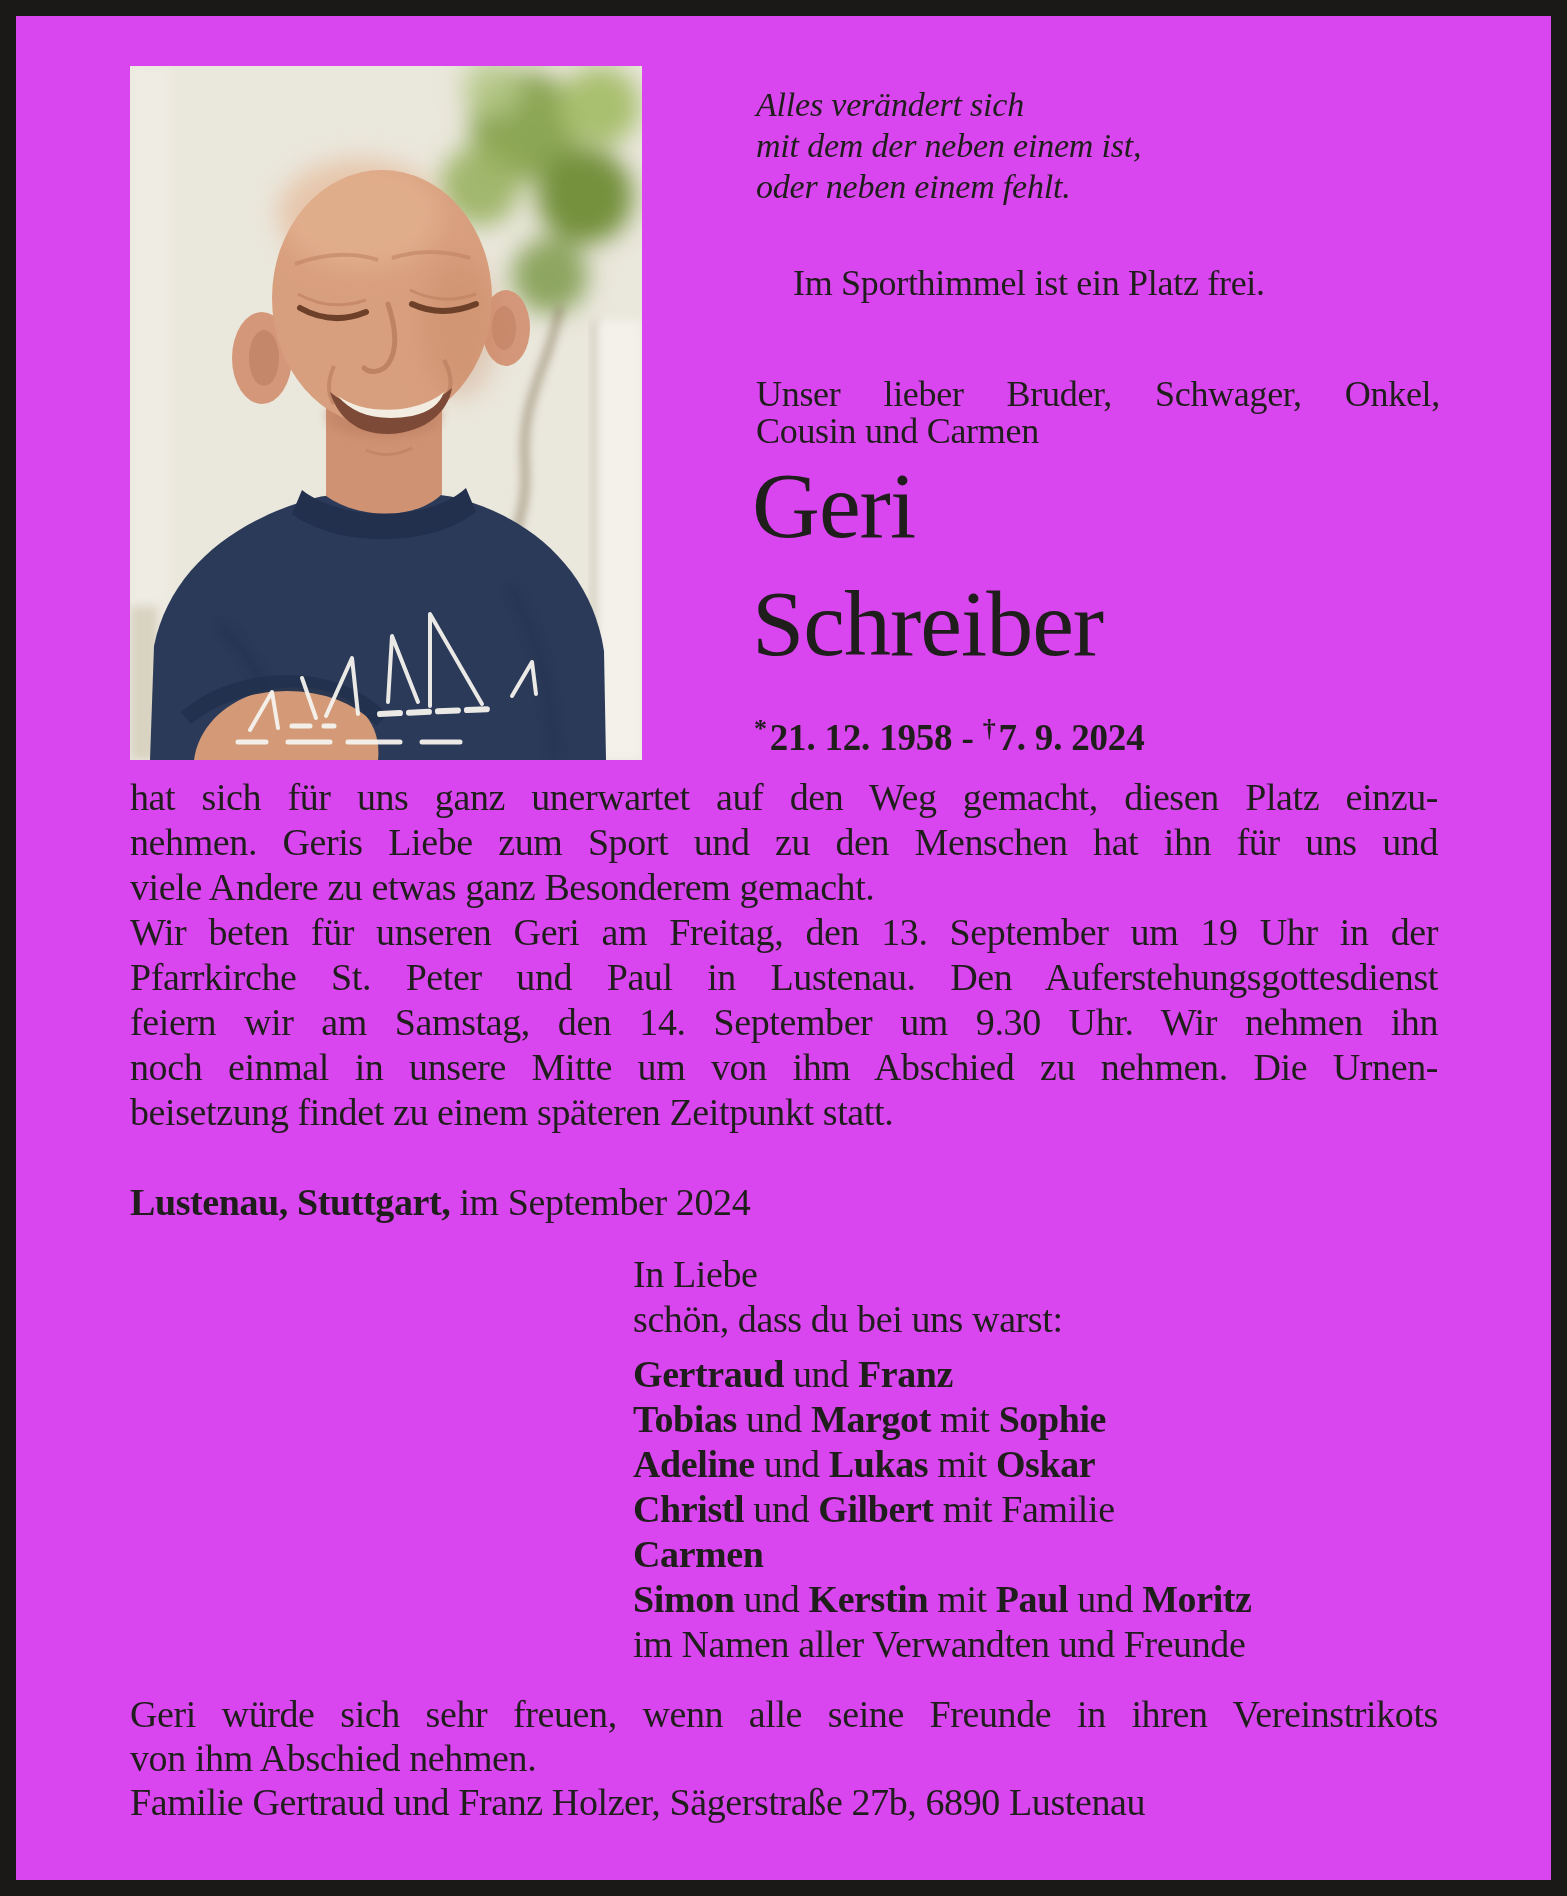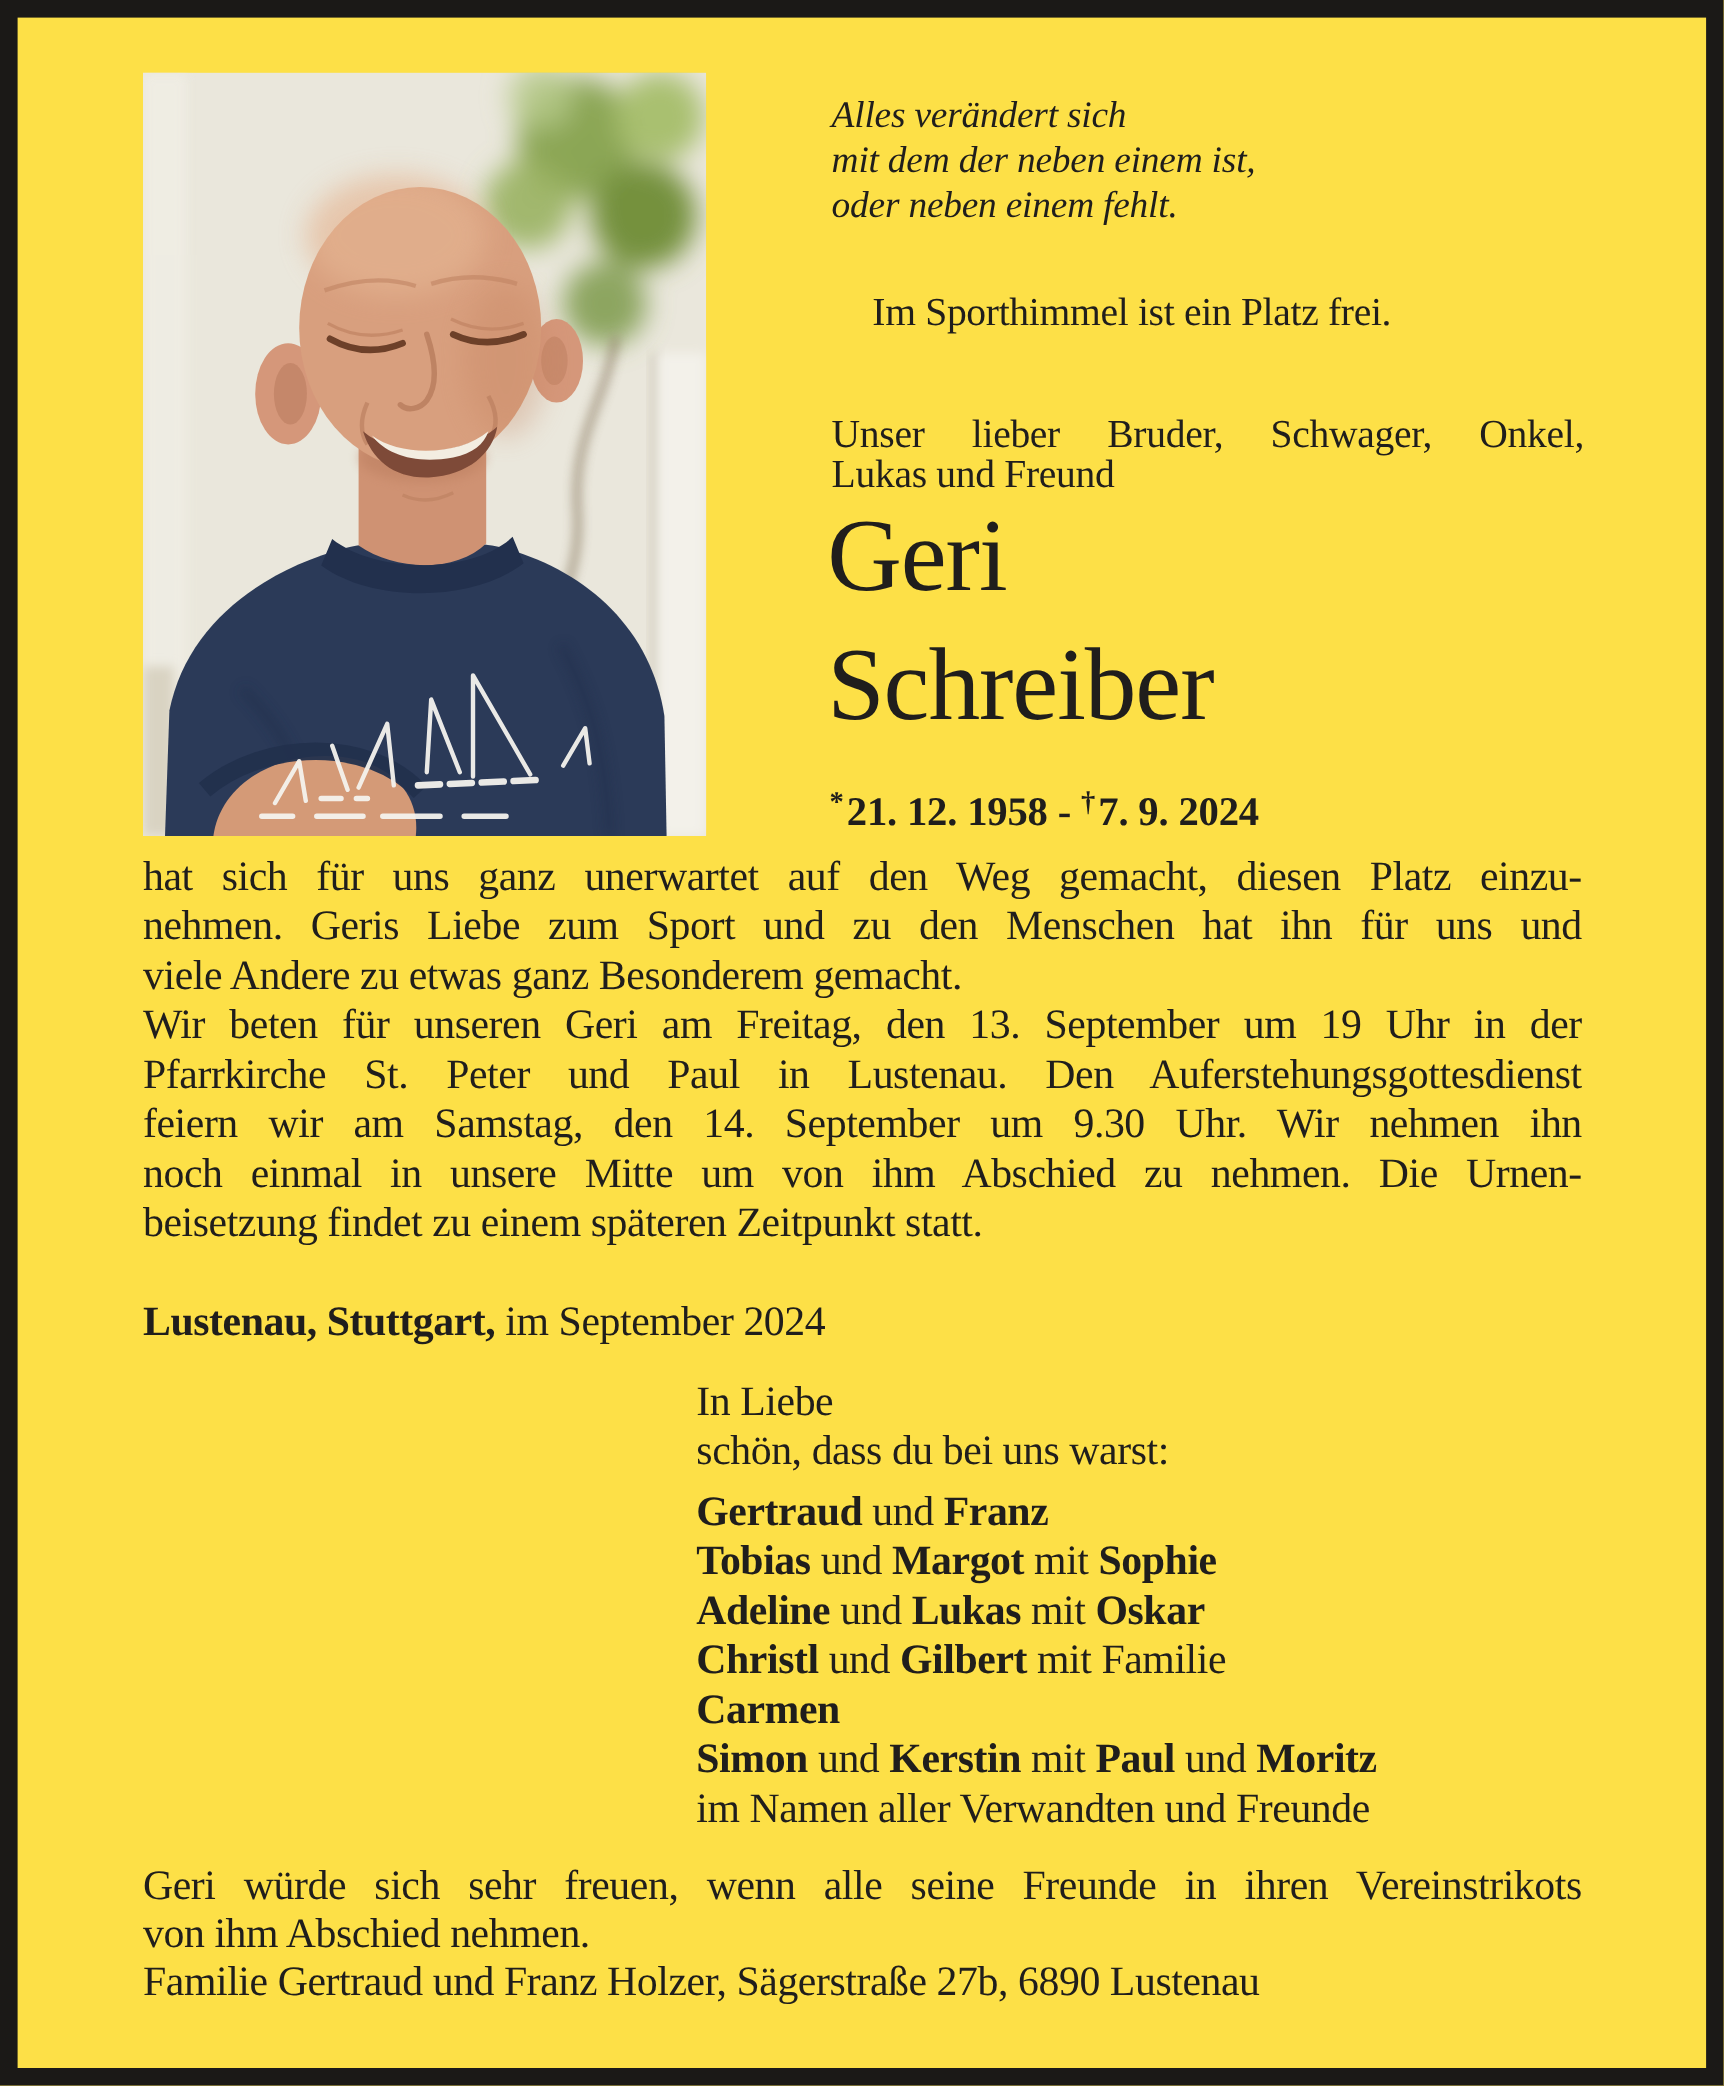--- a/index.html
+++ b/index.html
@@ -83,21 +83,21 @@
   .footer {
     left: 130px; top: 1692px; width: 1308px;
     font-size: 38px; line-height: 44px;
     letter-spacing: -0.4px;
   }
   .para { margin: 0; }
 </style>
 </head>
 <body>
 
-<div class="page" style="--photo-bg: #eae7dc; --skin: #d89f7e; --shirt: #2b3a58; --print: #f5f3ee; background: #fde047; color: rgb(32, 30, 28);">
+<div class="page" style="--photo-bg: #eae7dc; --skin: #d89f7e; --shirt: #2b3a58; --print: #f5f3ee; background: #d946ef; color: rgb(32, 30, 28);">
   <div class="frame" style="border-color: rgb(27, 25, 23);"></div>
 
   <div class="abs photo">
     <svg viewBox="0 0 512 694" preserveAspectRatio="none">
       <defs>
         <filter id="b12" x="-50%" y="-50%" width="200%" height="200%">
             <feGaussianBlur stdDeviation="12"></feGaussianBlur>
           </filter>
         <filter id="b5" x="-50%" y="-50%" width="200%" height="200%">
             <feGaussianBlur stdDeviation="5"></feGaussianBlur>
@@ -177,21 +177,21 @@
         <div class="line">Alles verändert sich</div>
         <div class="line">mit dem der neben einem ist,</div>
         <div class="line">oder neben einem fehlt.</div>
       </div>
     </div>
 
   <div class="abs sport-line">Im Sporthimmel ist ein Platz frei.</div>
 
   <div class="abs relation">
     <div class="jline">Unser lieber Bruder, Schwager, Onkel,</div>
-    <div>Lukas und Freund</div>
+    <div>Cousin und Carmen</div>
   </div>
 
   <div class="abs bigname">
     <div>Geri</div>
     <div>Schreiber</div>
   </div>
 
   <div class="abs dates">
     <span class="sym">*</span><span>21. 12. 1958</span>
     <span>- </span><span class="sym">†</span><span>7. 9. 2024</span>

